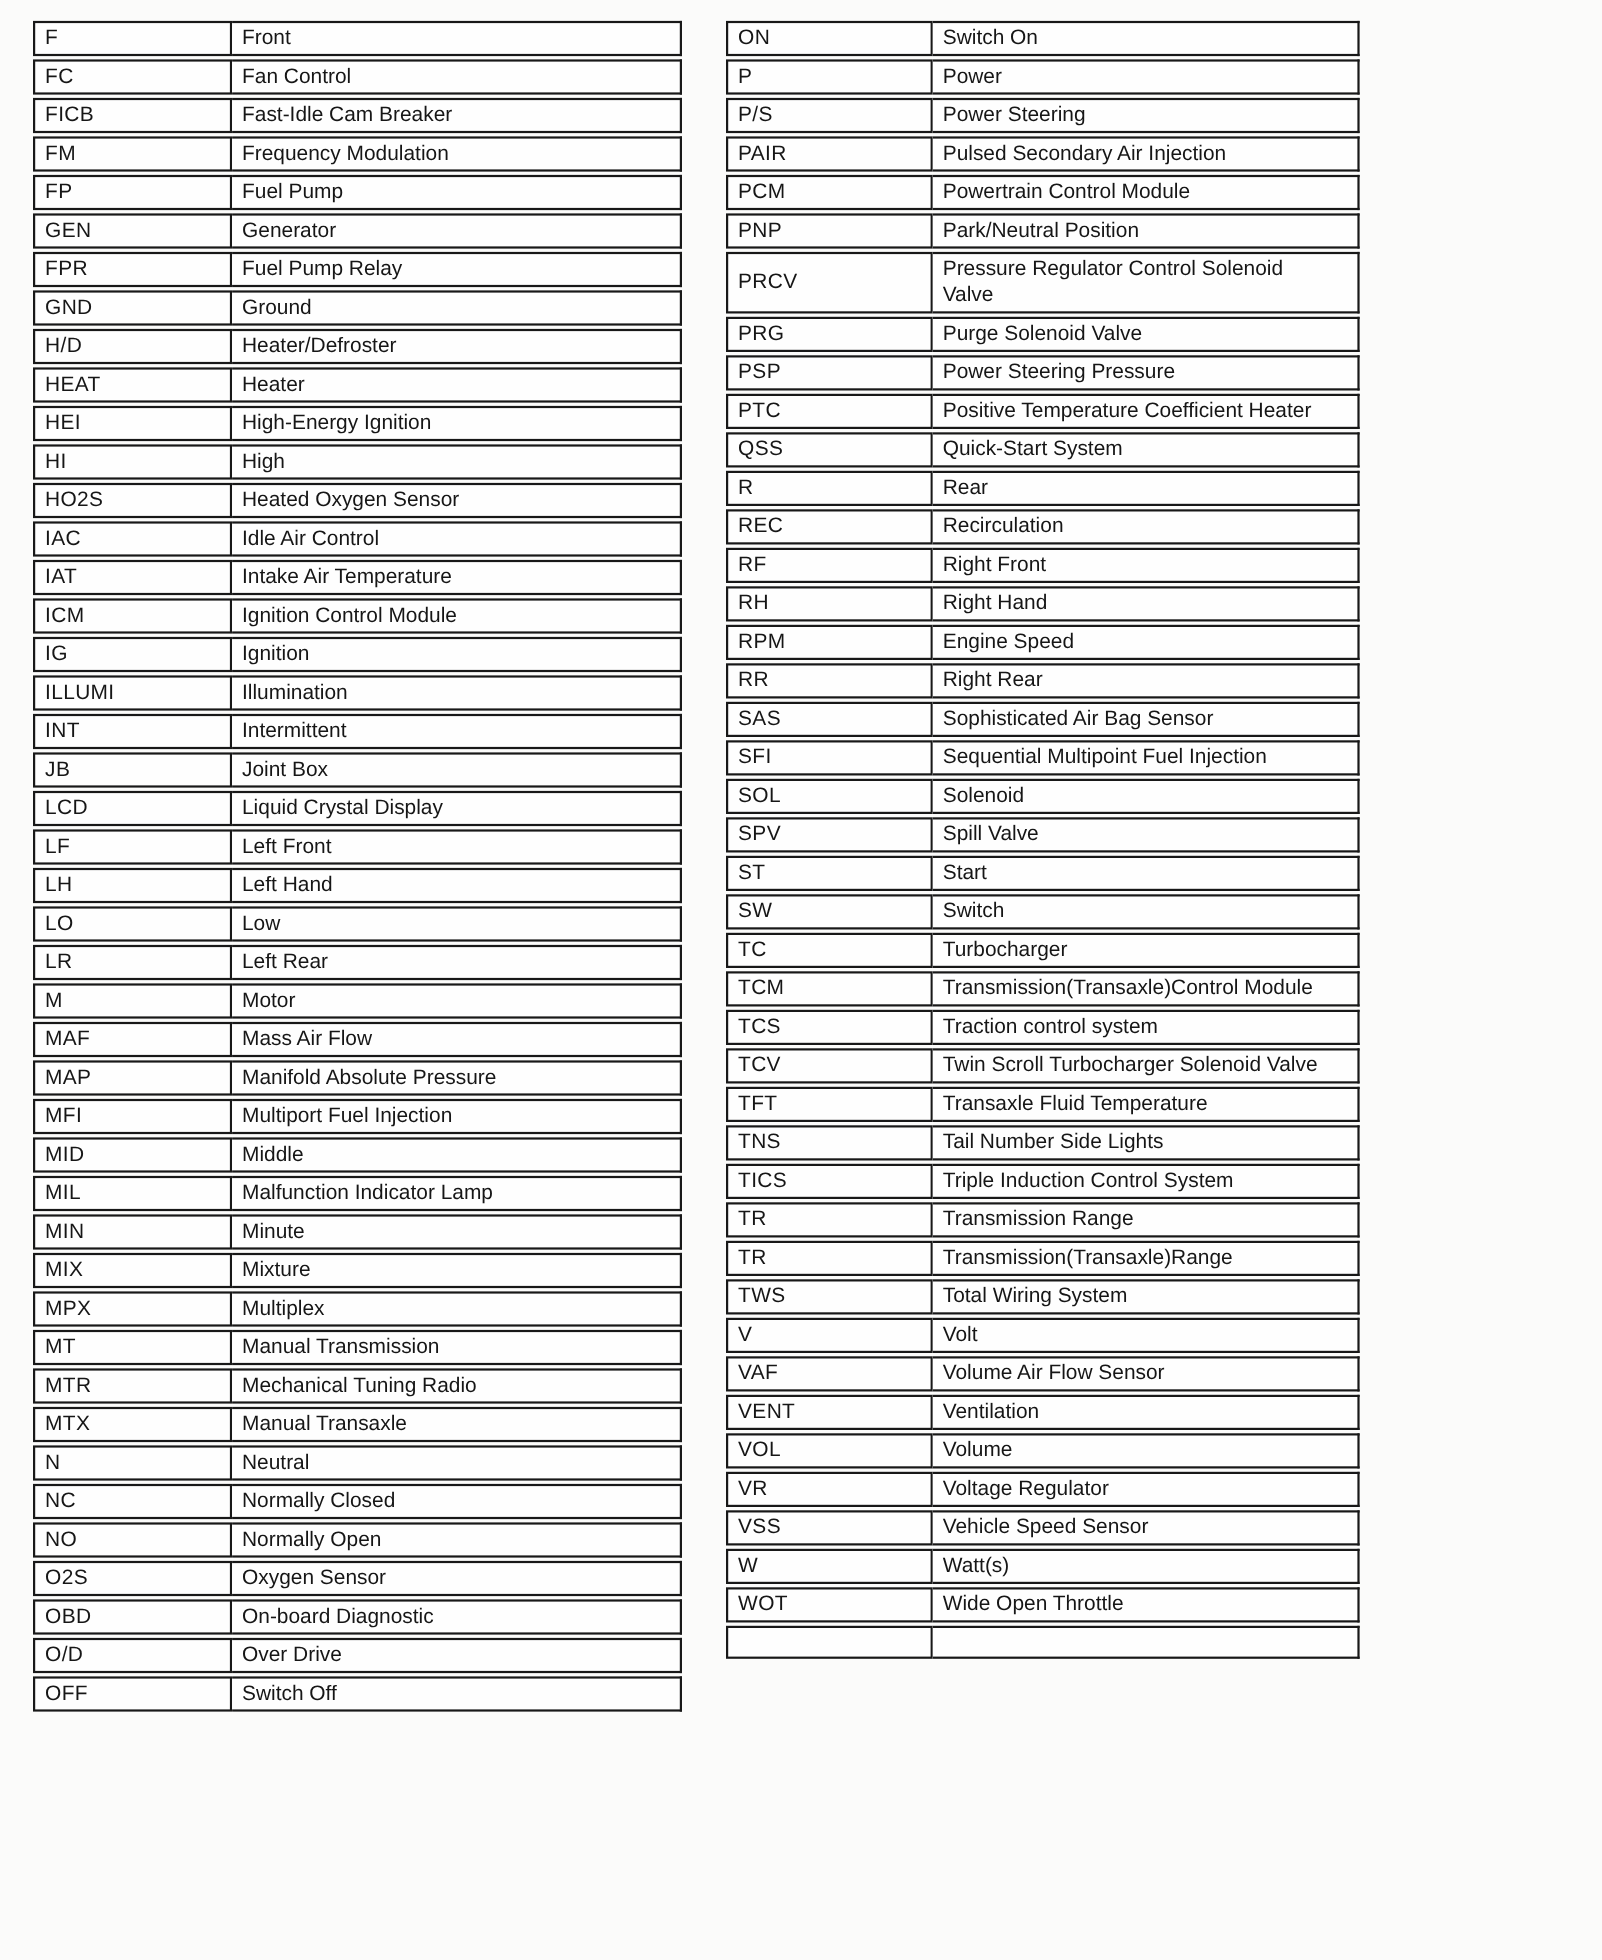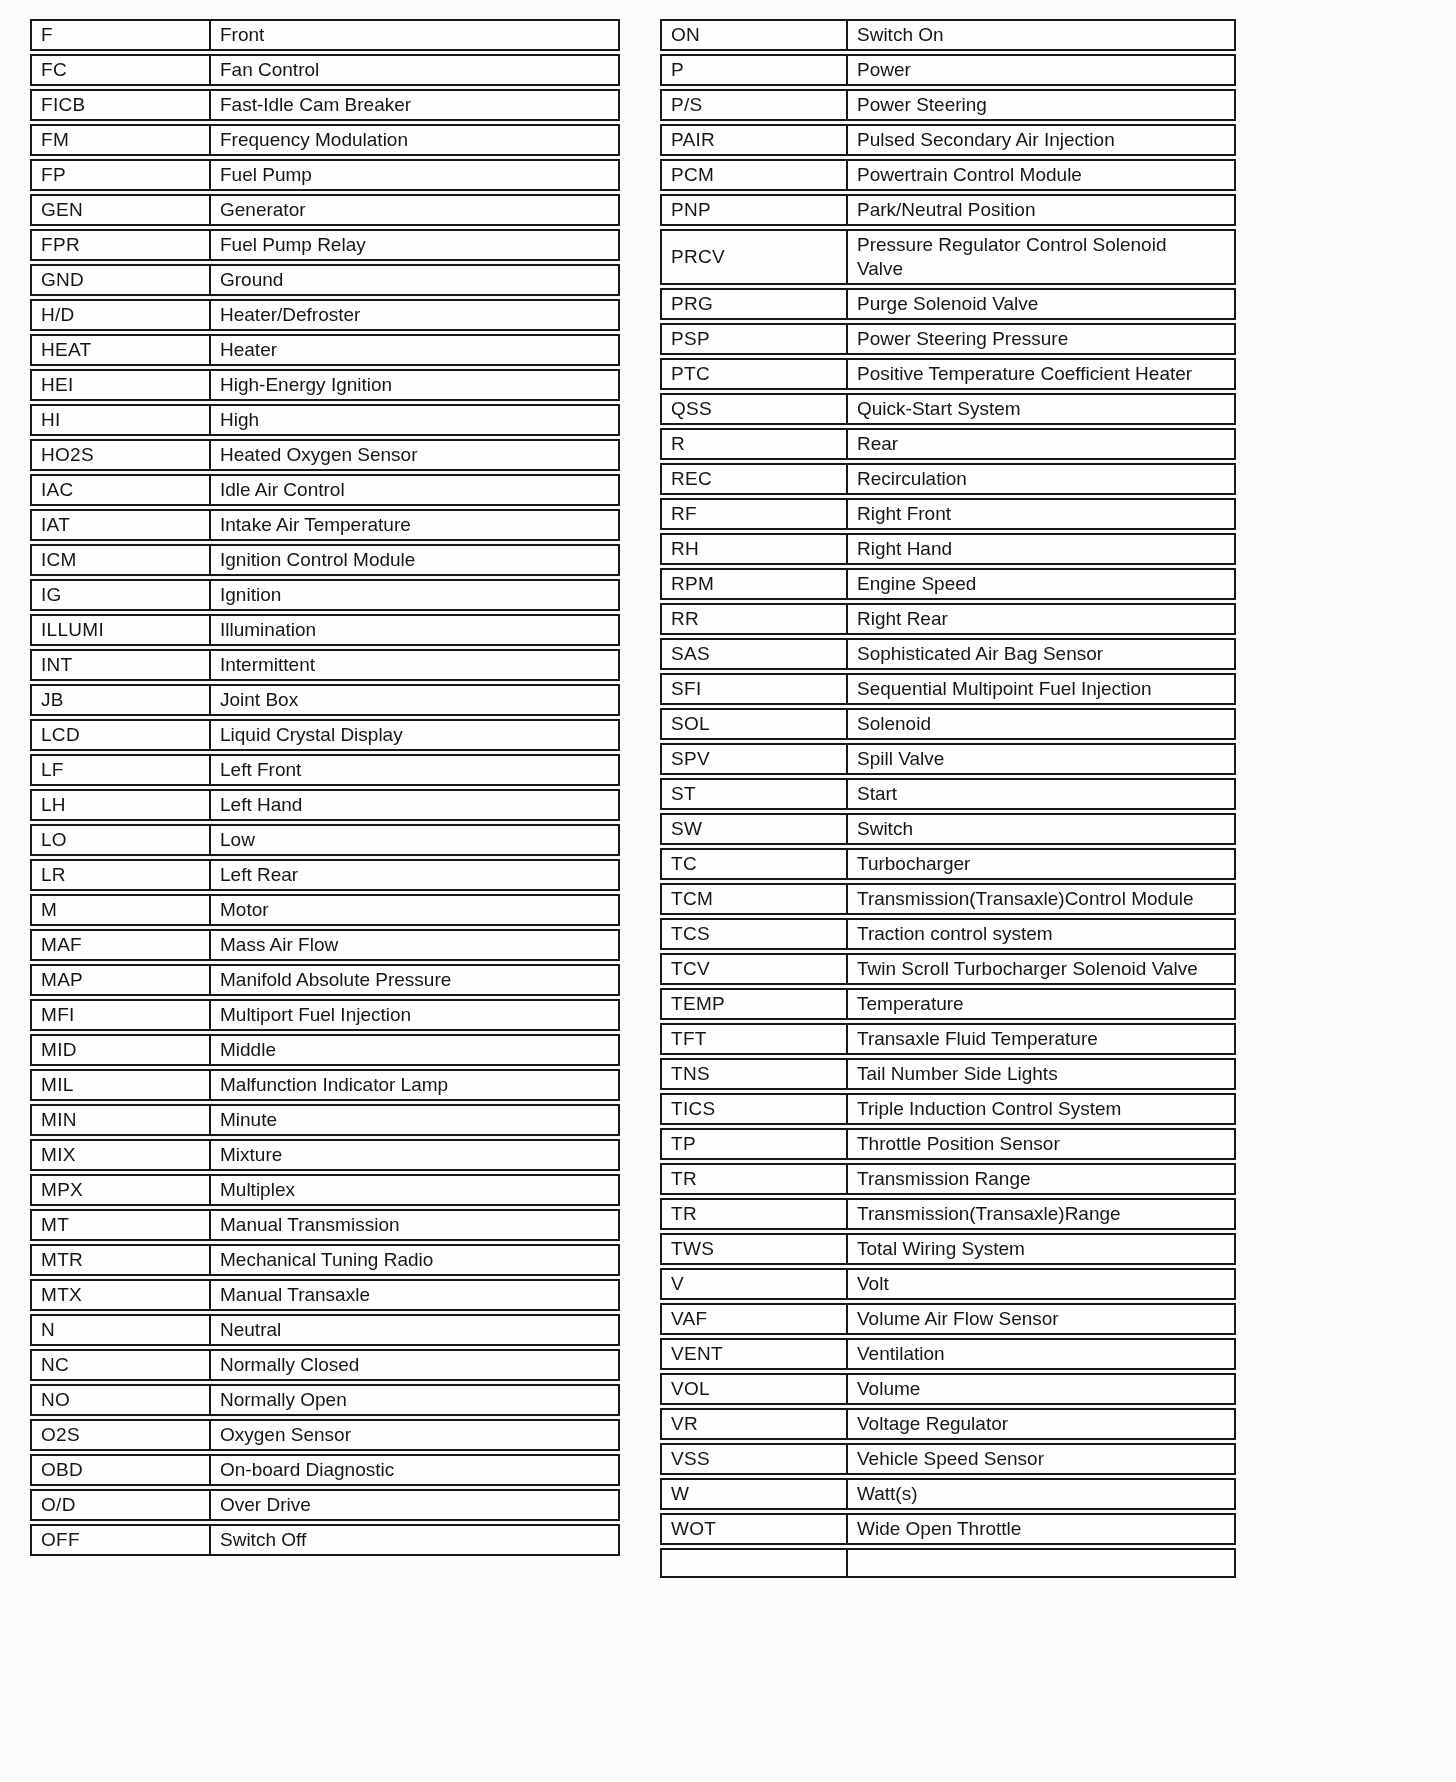--- a/index.html
+++ b/index.html
@@ -344,38 +344,30 @@
         </tr>
         <tr>
           <td class="abbr-cell">TCS</td>
           <td class="meaning-cell">Traction control system</td>
         </tr>
         <tr>
           <td class="abbr-cell">TCV</td>
           <td class="meaning-cell">Twin Scroll Turbocharger Solenoid Valve</td>
         </tr>
         <tr>
-          <td class="abbr-cell">TEMP</td>
-          <td class="meaning-cell">Temperature</td>
-        </tr>
-        <tr>
           <td class="abbr-cell">TFT</td>
           <td class="meaning-cell">Transaxle Fluid Temperature</td>
         </tr>
         <tr>
           <td class="abbr-cell">TNS</td>
           <td class="meaning-cell">Tail Number Side Lights</td>
         </tr>
         <tr>
           <td class="abbr-cell">TICS</td>
           <td class="meaning-cell">Triple Induction Control System</td>
-        </tr>
-        <tr>
-          <td class="abbr-cell">TP</td>
-          <td class="meaning-cell">Throttle Position Sensor</td>
         </tr>
         <tr>
           <td class="abbr-cell">TR</td>
           <td class="meaning-cell">Transmission Range</td>
         </tr>
         <tr>
           <td class="abbr-cell">TR</td>
           <td class="meaning-cell">Transmission(Transaxle)Range</td>
         </tr>
         <tr>

